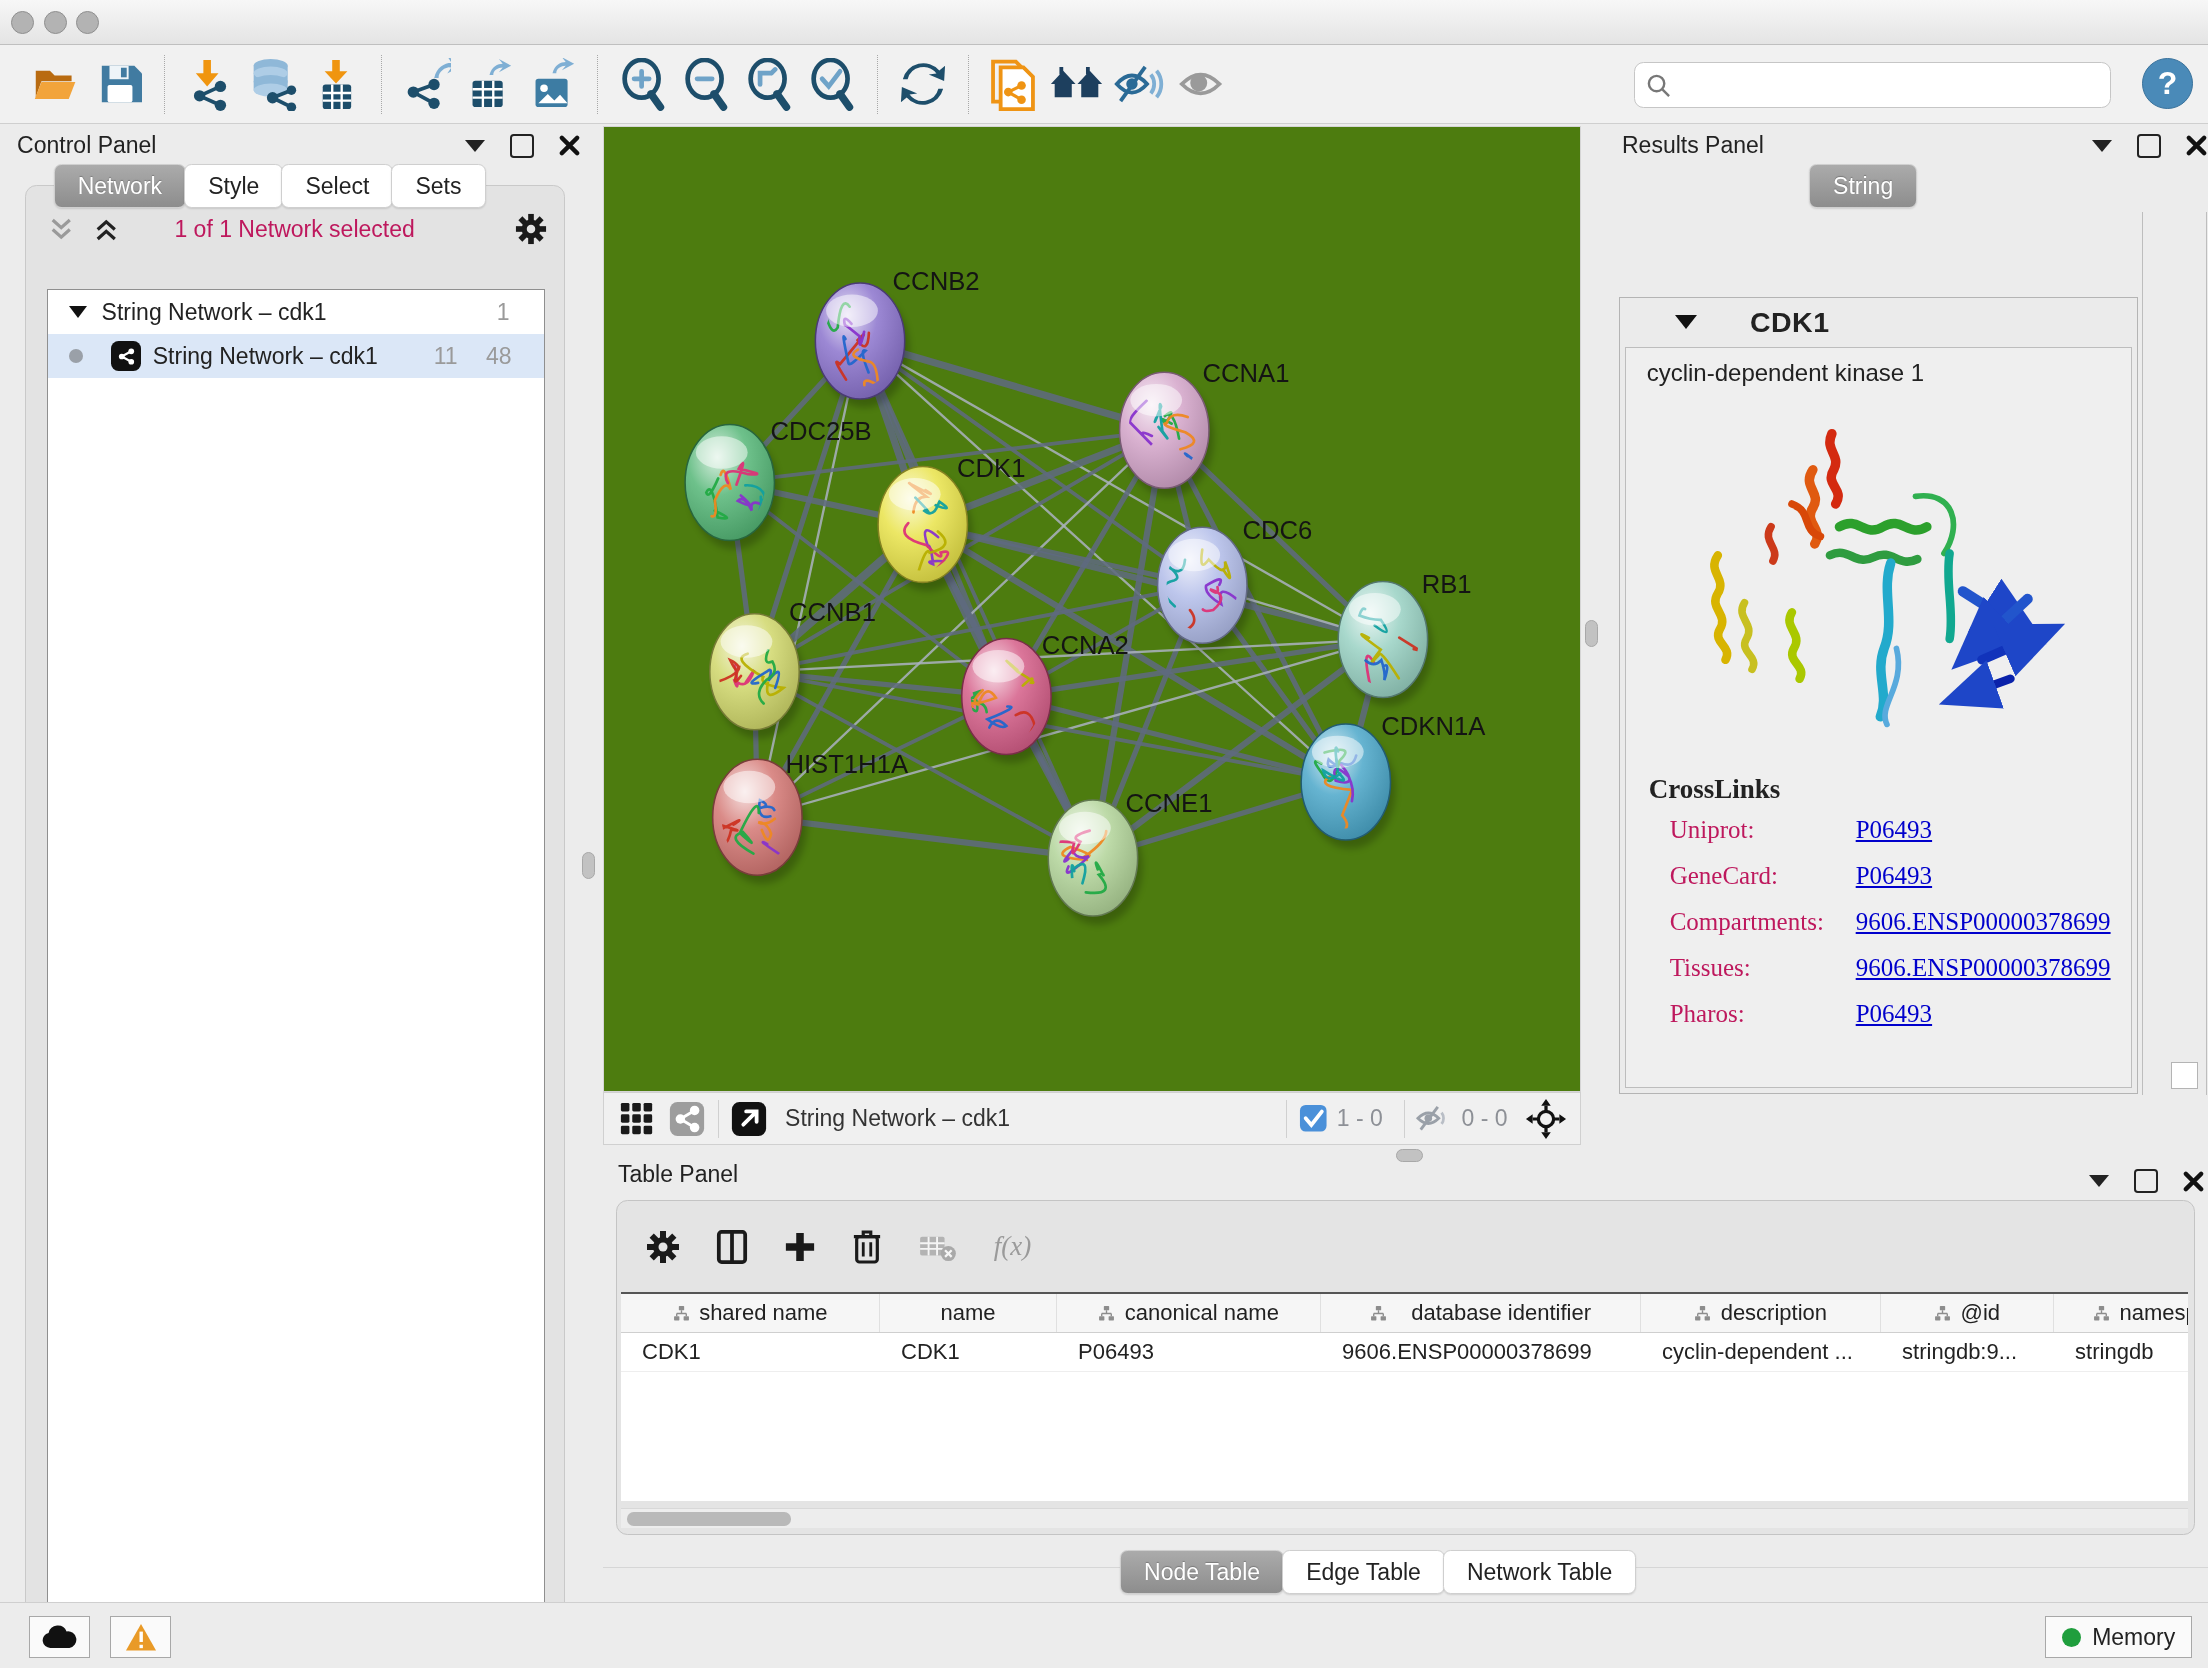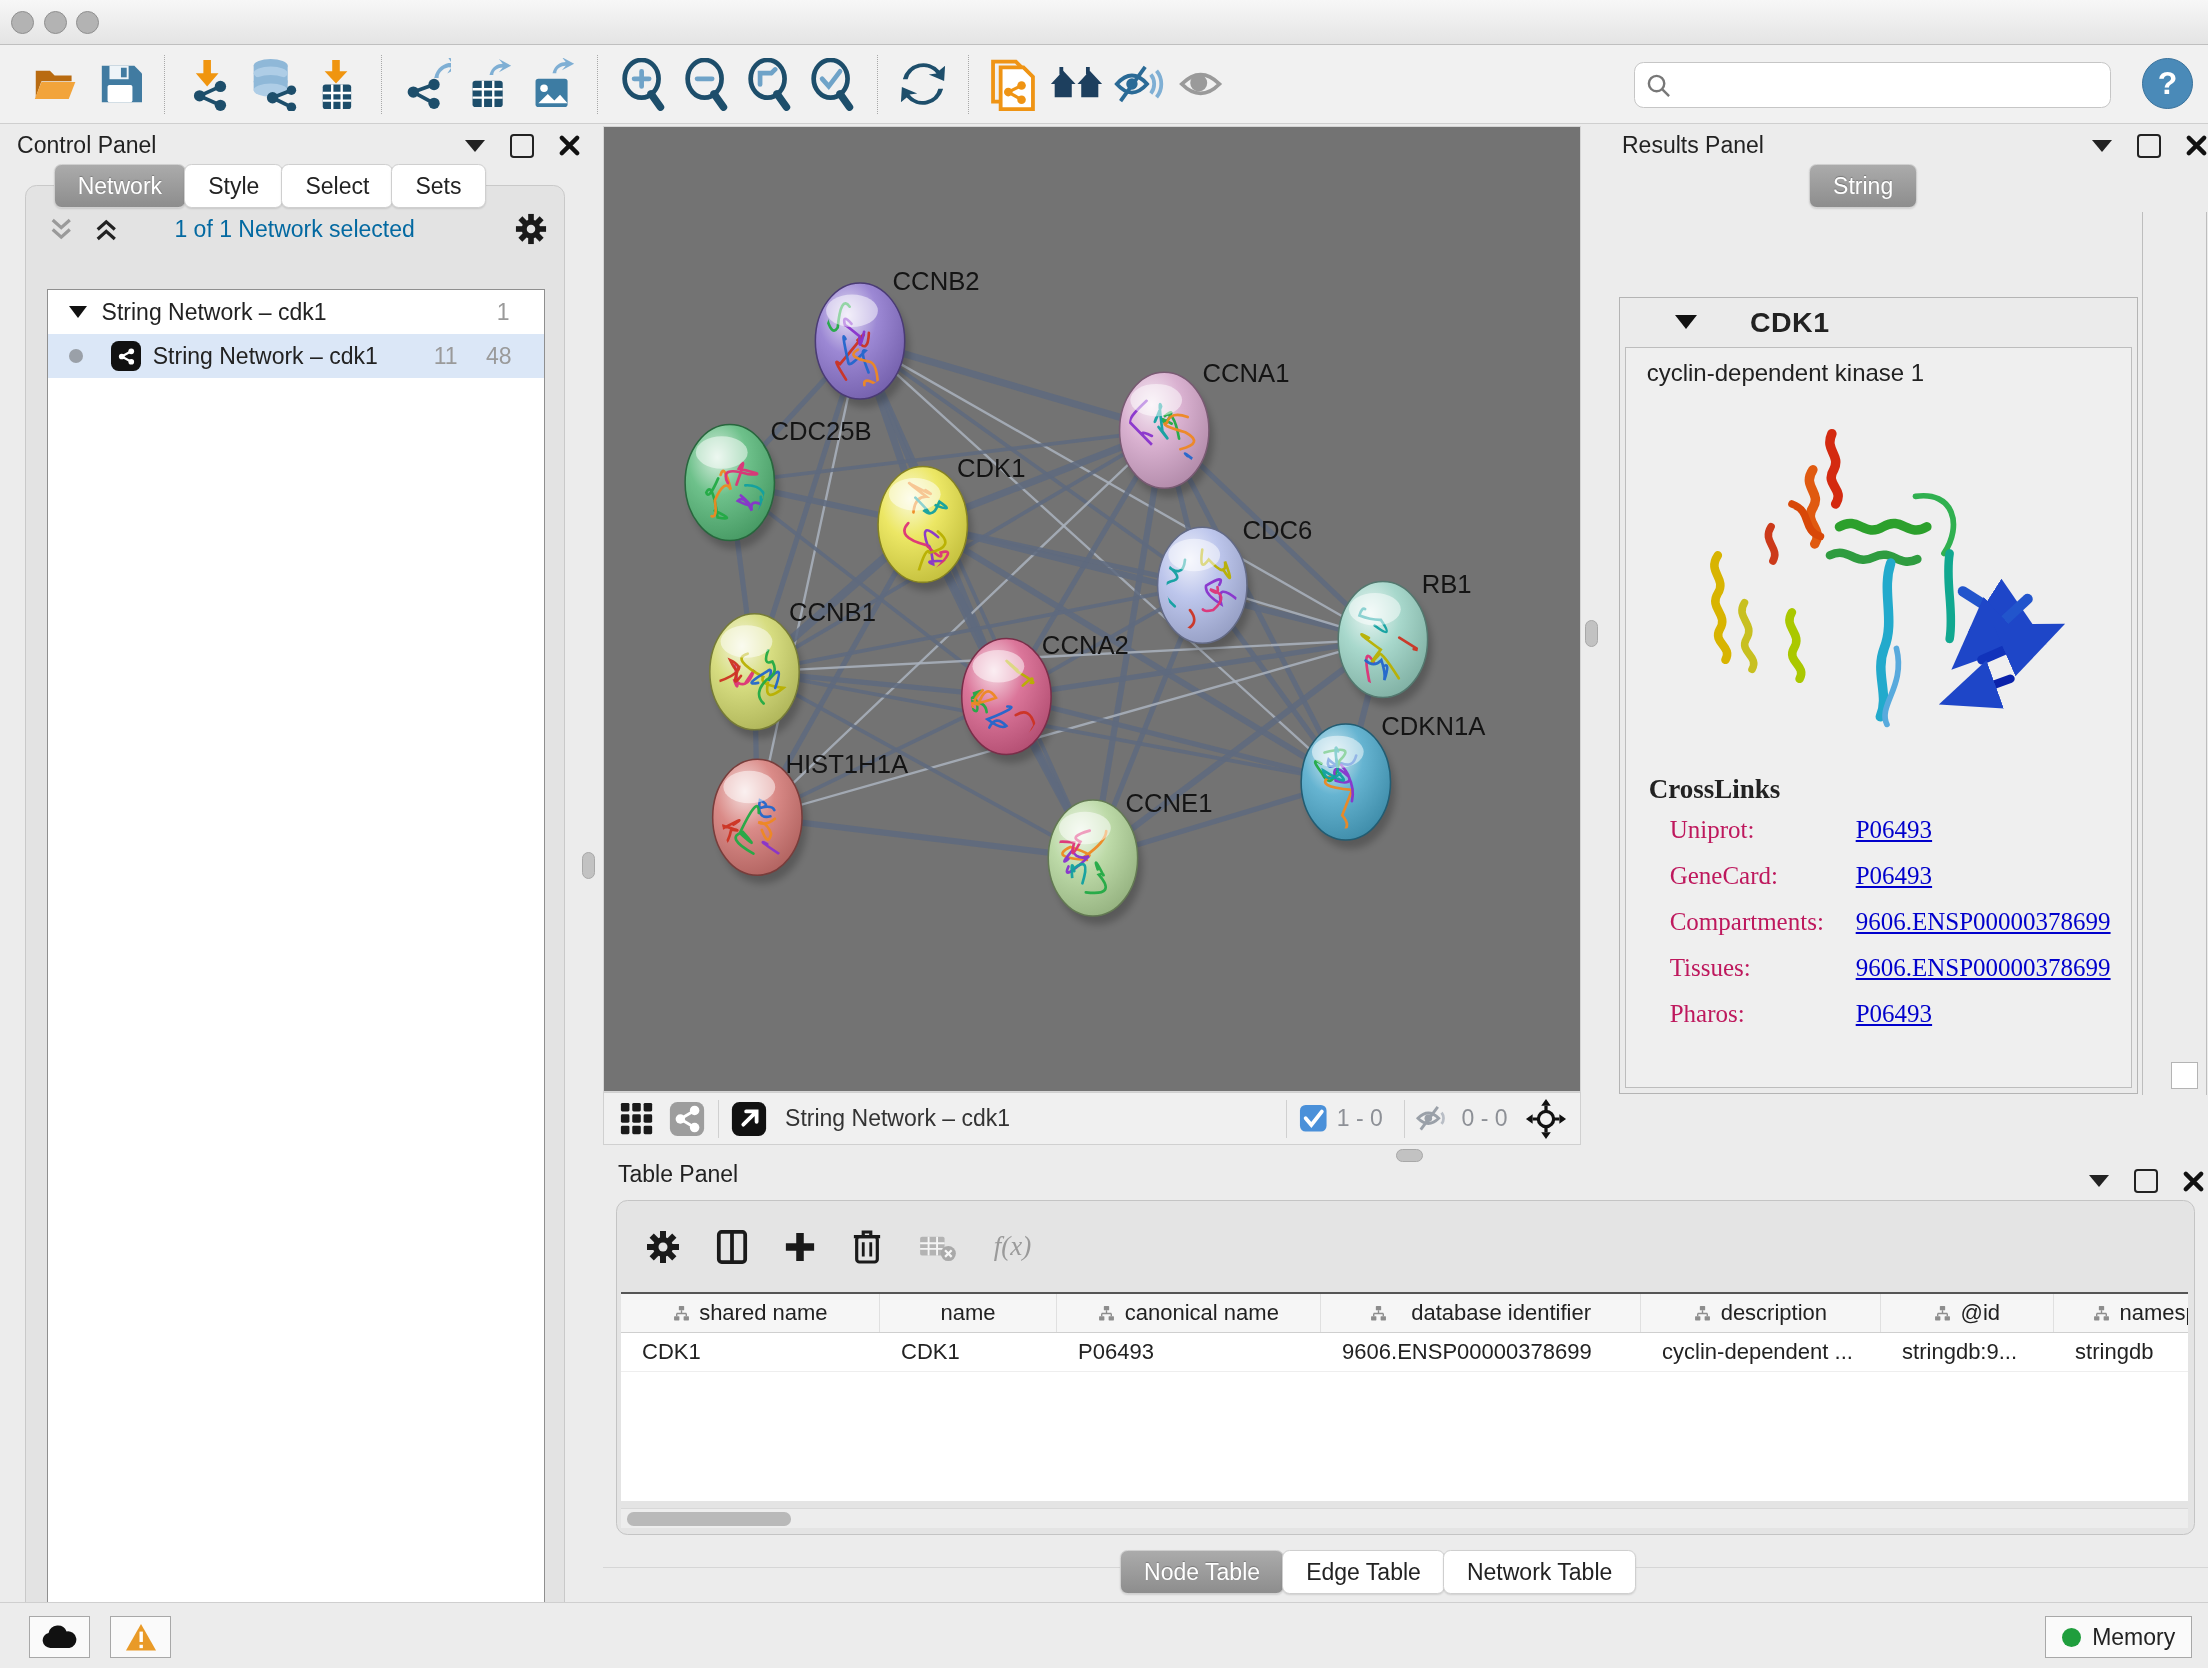--- a/index.html
+++ b/index.html
@@ -29,28 +29,28 @@
   .xicon{font-size:25px;font-weight:bold;color:#111;line-height:19px;}
   .tab{height:42px;padding:0 23px;background:#fff;border:1px solid #cfcfcf;display:flex;align-items:center;
        justify-content:center;font-size:23px;border-radius:7.6px;margin-left:-1.9px;box-shadow:0 1px 1.9px rgba(0,0,0,.12);}
   .tab.active{background:linear-gradient(#ababab,#8d8d8d);color:#fff;text-shadow:0 -1px 1px rgba(0,0,0,.25);}
   
   #control-panel{position:absolute;left:7.6px;top:126px;width:567px;height:1472px;}
   #cp-tabs{position:absolute;left:48px;top:38px;display:flex;z-index:3;}
   #cp-container{position:absolute;left:17px;top:59px;width:540px;height:1535px;background:#e3e3e3;
                 border:1px solid #c9c9c9;border-radius:11.4px;box-sizing:border-box;}
   #cp-netbar{position:absolute;left:0;top:21px;width:100%;height:44px;display:flex;align-items:center;}
-  #cp-status{position:absolute;left:0;right:0;text-align:center;font-size:23px;color:#0369a1;}
+  #cp-status{position:absolute;left:0;right:0;text-align:center;font-size:23px;color:#be185d;}
   #cp-tree{position:absolute;left:21px;top:103px;width:498px;height:1408px;background:#fff;border:1.9px solid #8f8f8f;box-sizing:border-box;}
   .tree-row{height:44px;display:flex;align-items:center;font-size:23px;position:relative;}
   .tree-row .cnt{position:absolute;color:#9a9a9a;}
   .tree-row.selected{background:#dbe7f7;}
   .string-badge{width:30px;height:30px;border-radius:7.6px;background:#111;display:flex;align-items:center;justify-content:center;margin:0 11.4px 0 28.5px;}
   
-  #network-view{position:absolute;left:603px;top:126px;width:978px;height:966px;background:#737373;border:1px solid #d5d5d5;box-sizing:border-box;}
+  #network-view{position:absolute;left:603px;top:126px;width:978px;height:966px;background:#4d7c0f;border:1px solid #d5d5d5;box-sizing:border-box;}
   #net-toolbar{position:absolute;left:603px;top:1092px;width:978px;height:53px;background:#f0f0f0;
                border:1px solid #d0d0d0;display:flex;align-items:center;box-sizing:border-box;}
   .ntsep{height:38px;border-left:1.9px solid #d0d0d0;margin:0 11.4px;}
   #net-name{font-size:23px;color:#333;margin-left:17px;}
   .ncount{font-size:23px;color:#8d9096;margin:0 9.5px;}
   .splitter-dot{position:absolute;background:#c2c2c2;border:1px solid #a8a8a8;border-radius:7.6px;}
   
   #results-panel{position:absolute;left:1590px;top:126px;width:618px;height:1033px;}
   #rp-tab{position:absolute;left:221px;top:38px;z-index:3;}
   #rp-outer{position:absolute;left:27px;top:59px;width:590px;height:911px;}

